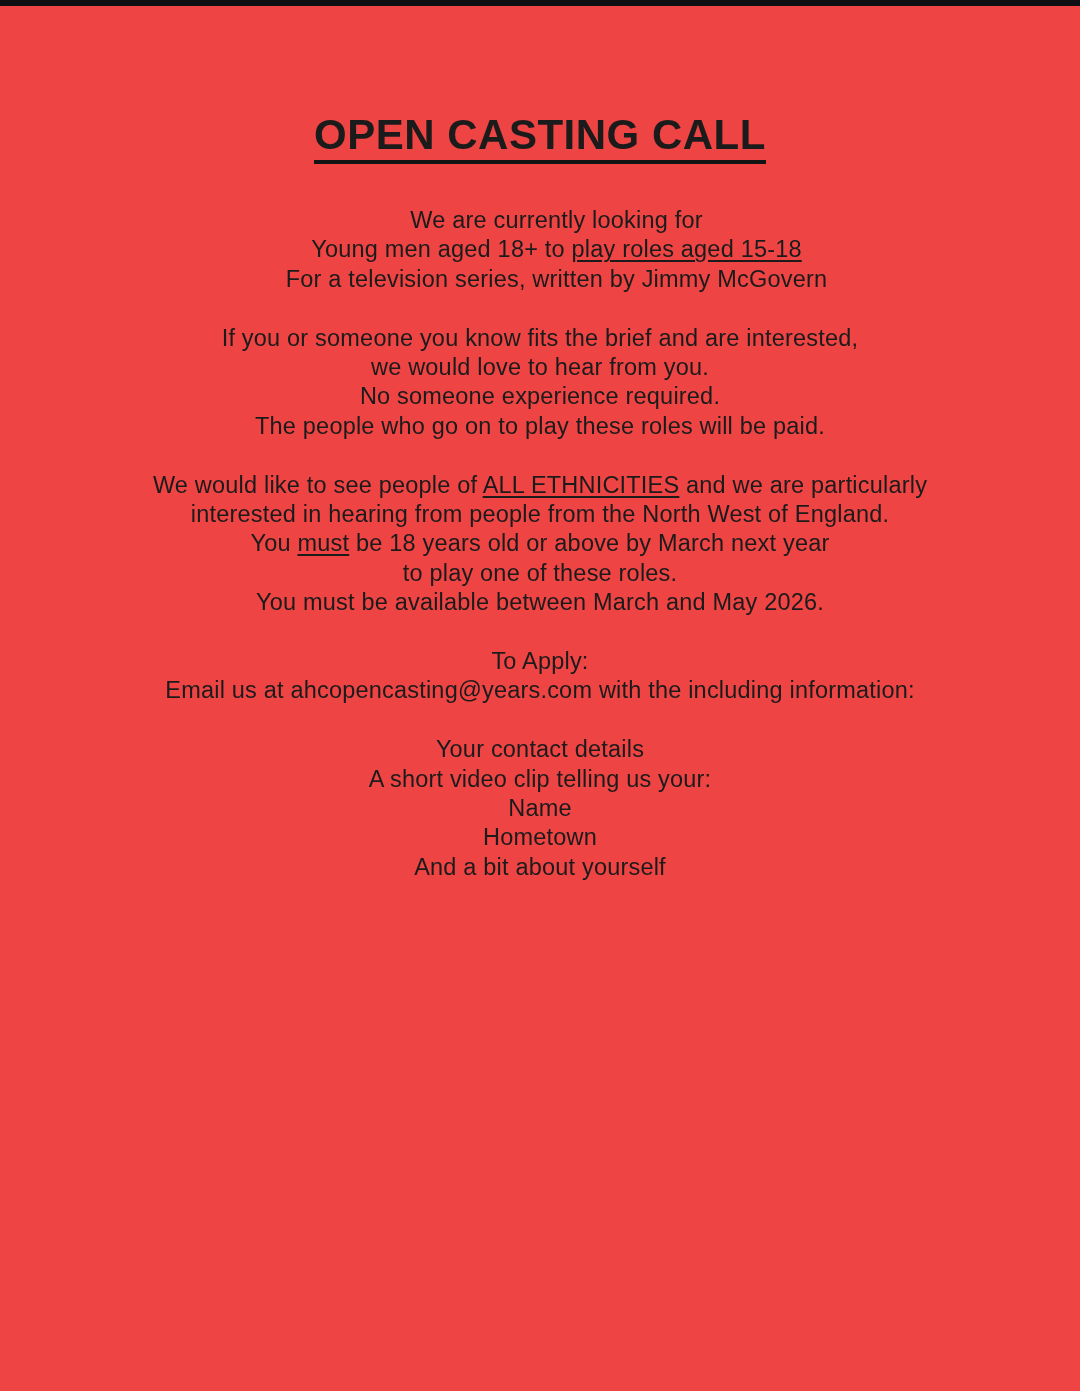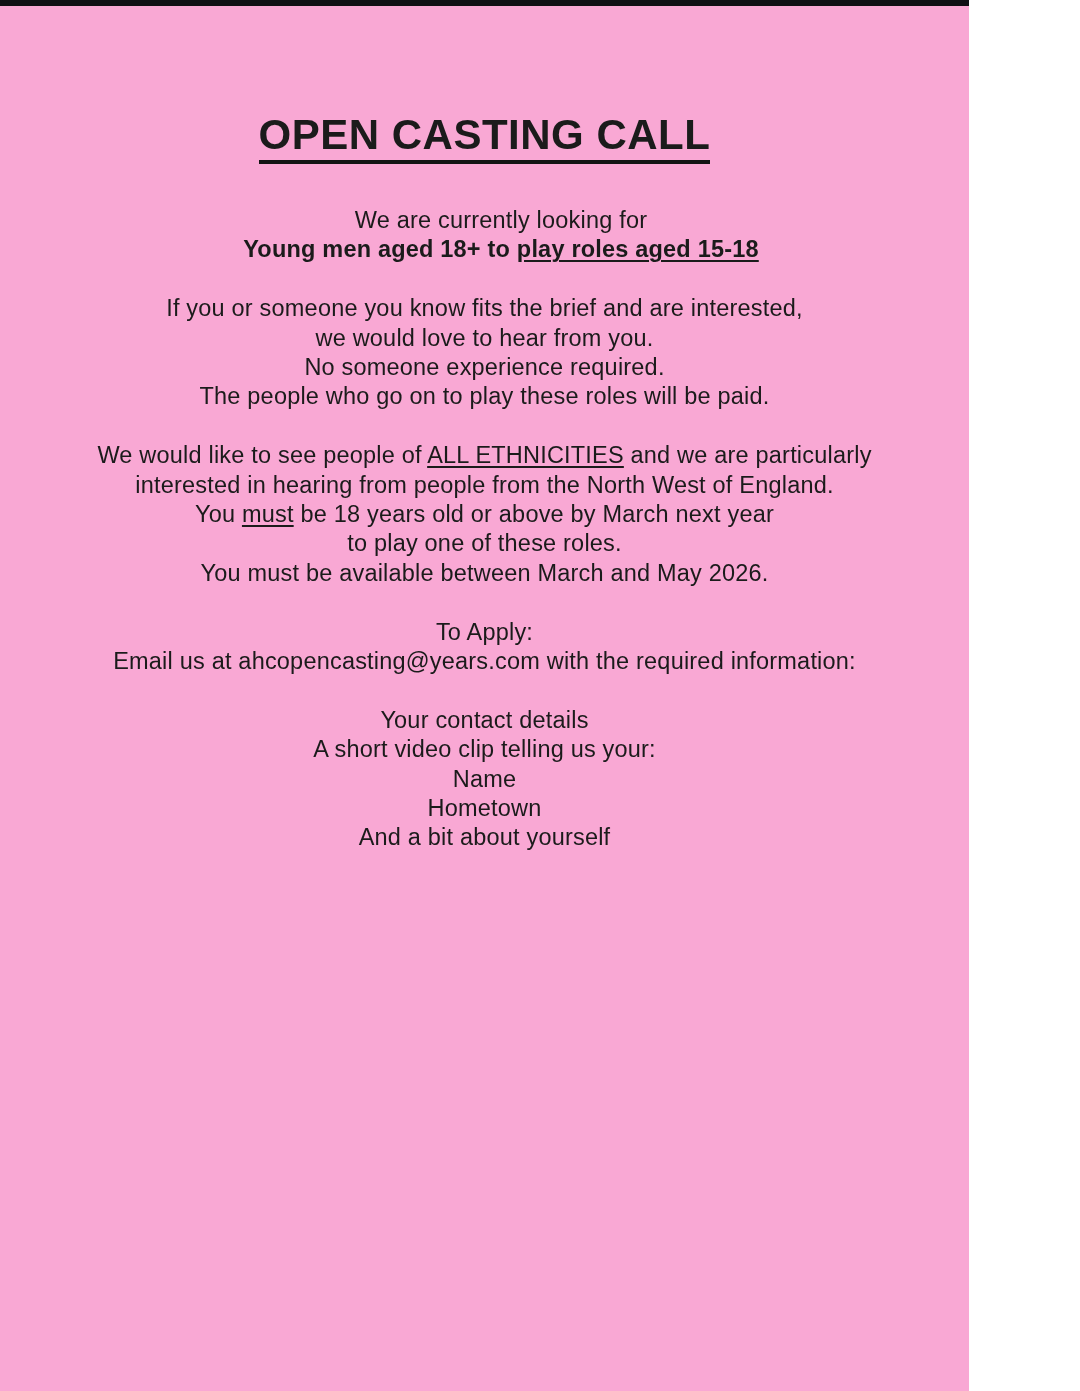--- a/index.html
+++ b/index.html
@@ -2,23 +2,23 @@
 <html><head>
 <meta charset="utf-8">
 <style>
   html, body {
     margin: 0;
     padding: 0;
     background: #ffffff;
   }
   .page {
     position: relative;
-    width: 969px;
+    width: 1080px;
     height: 1391px;
-    background: #f9a8d4;
+    background: #ef4444;
     overflow: hidden;
     font-family: "Liberation Sans", sans-serif;
     color: #1b1b1b;
   }
   .top-bar {
     width: 100%;
     height: 6px;
     background: #101014;
   }
   .content {
@@ -39,21 +39,21 @@
     padding-bottom: 2px;
   }
   .content p {
     margin: 29.4px 0 0 0;
   }
   .content p.first-block {
     margin-top: 48px;
     padding-left: 33px;
   }
   .bold {
-    font-weight: bold;
+    font-weight: normal;
   }
   .u {
     text-decoration: underline;
     text-decoration-thickness: 2px;
     text-underline-offset: 3px;
   }
   .line {
     display: block;
   }
 </style>
@@ -65,40 +65,41 @@
 
   <div class="content">
 
     <h1 class="doc-title">
       <span class="title-underline">OPEN CASTING CALL</span>
     </h1>
 
     <p class="first-block">
       <span class="line">We are currently looking for</span>
       <span class="line bold"><span>Young men aged 18+ to </span><span class="u">play roles aged 15-18</span></span>
+      <span class="line bold">For a television series, written by Jimmy McGovern</span>
     </p>
 
     <p>
       <span class="line">If you or someone you know fits the brief and are interested,</span>
       <span class="line">we would love to hear from you.</span>
       <span class="line">No someone experience required.</span>
       <span class="line">The people who go on to play these roles will be paid.</span>
     </p>
 
     <p>
       <span class="line"><span>We would like to see people of </span><span class="u">ALL ETHNICITIES</span><span> and we are particularly</span></span>
       <span class="line">interested in hearing from people from the North West of England.</span>
       <span class="line"><span>You </span><span class="u">must</span><span> be 18 years old or above by March next year</span></span>
       <span class="line">to play one of these roles.</span>
       <span class="line">You must be available between March and May 2026.</span>
     </p>
 
     <p>
       <span class="line">To Apply:</span>
-      <span class="line"><span>Email us at </span><span>ahcopencasting@years.com</span><span> with the required information:</span></span>
+      <span class="line"><span>Email us at </span><span>ahcopencasting@years.com</span><span> with the including information:</span></span>
     </p>
 
     <p>
       <span class="line">Your contact details</span>
       <span class="line">A short video clip telling us your:</span>
       <span class="line">Name</span>
       <span class="line">Hometown</span>
       <span class="line">And a bit about yourself</span>
     </p>
 

